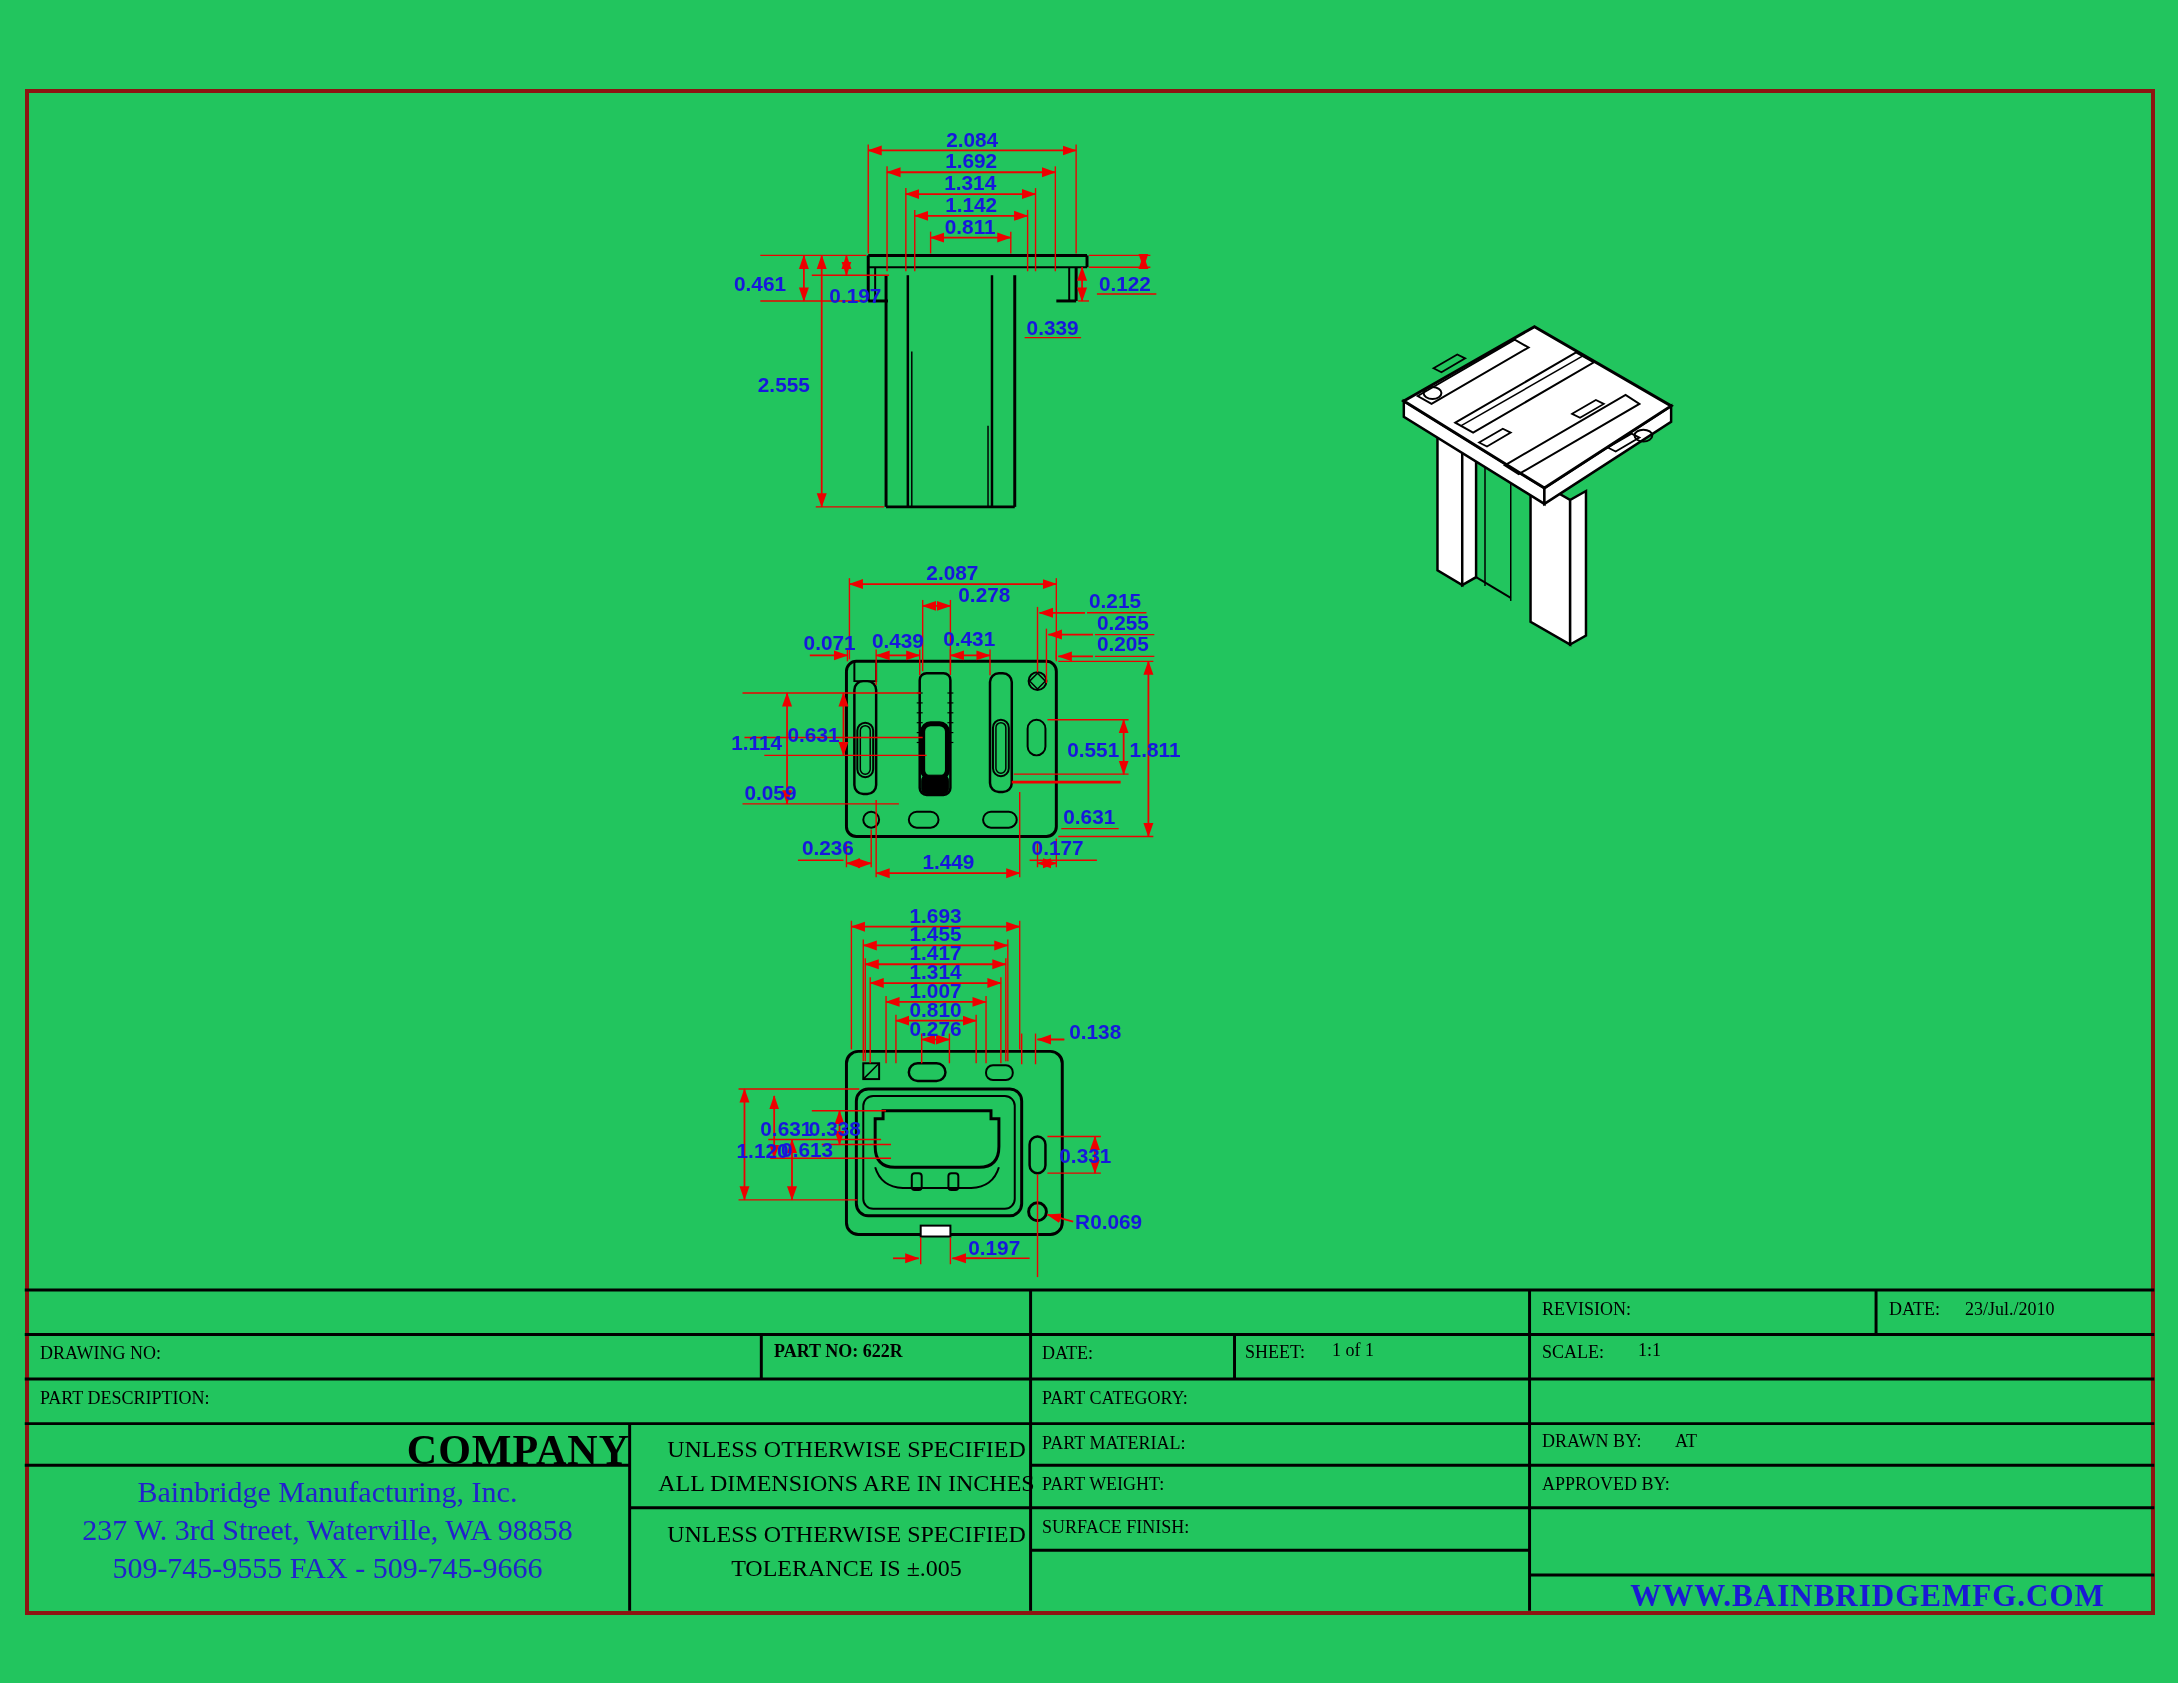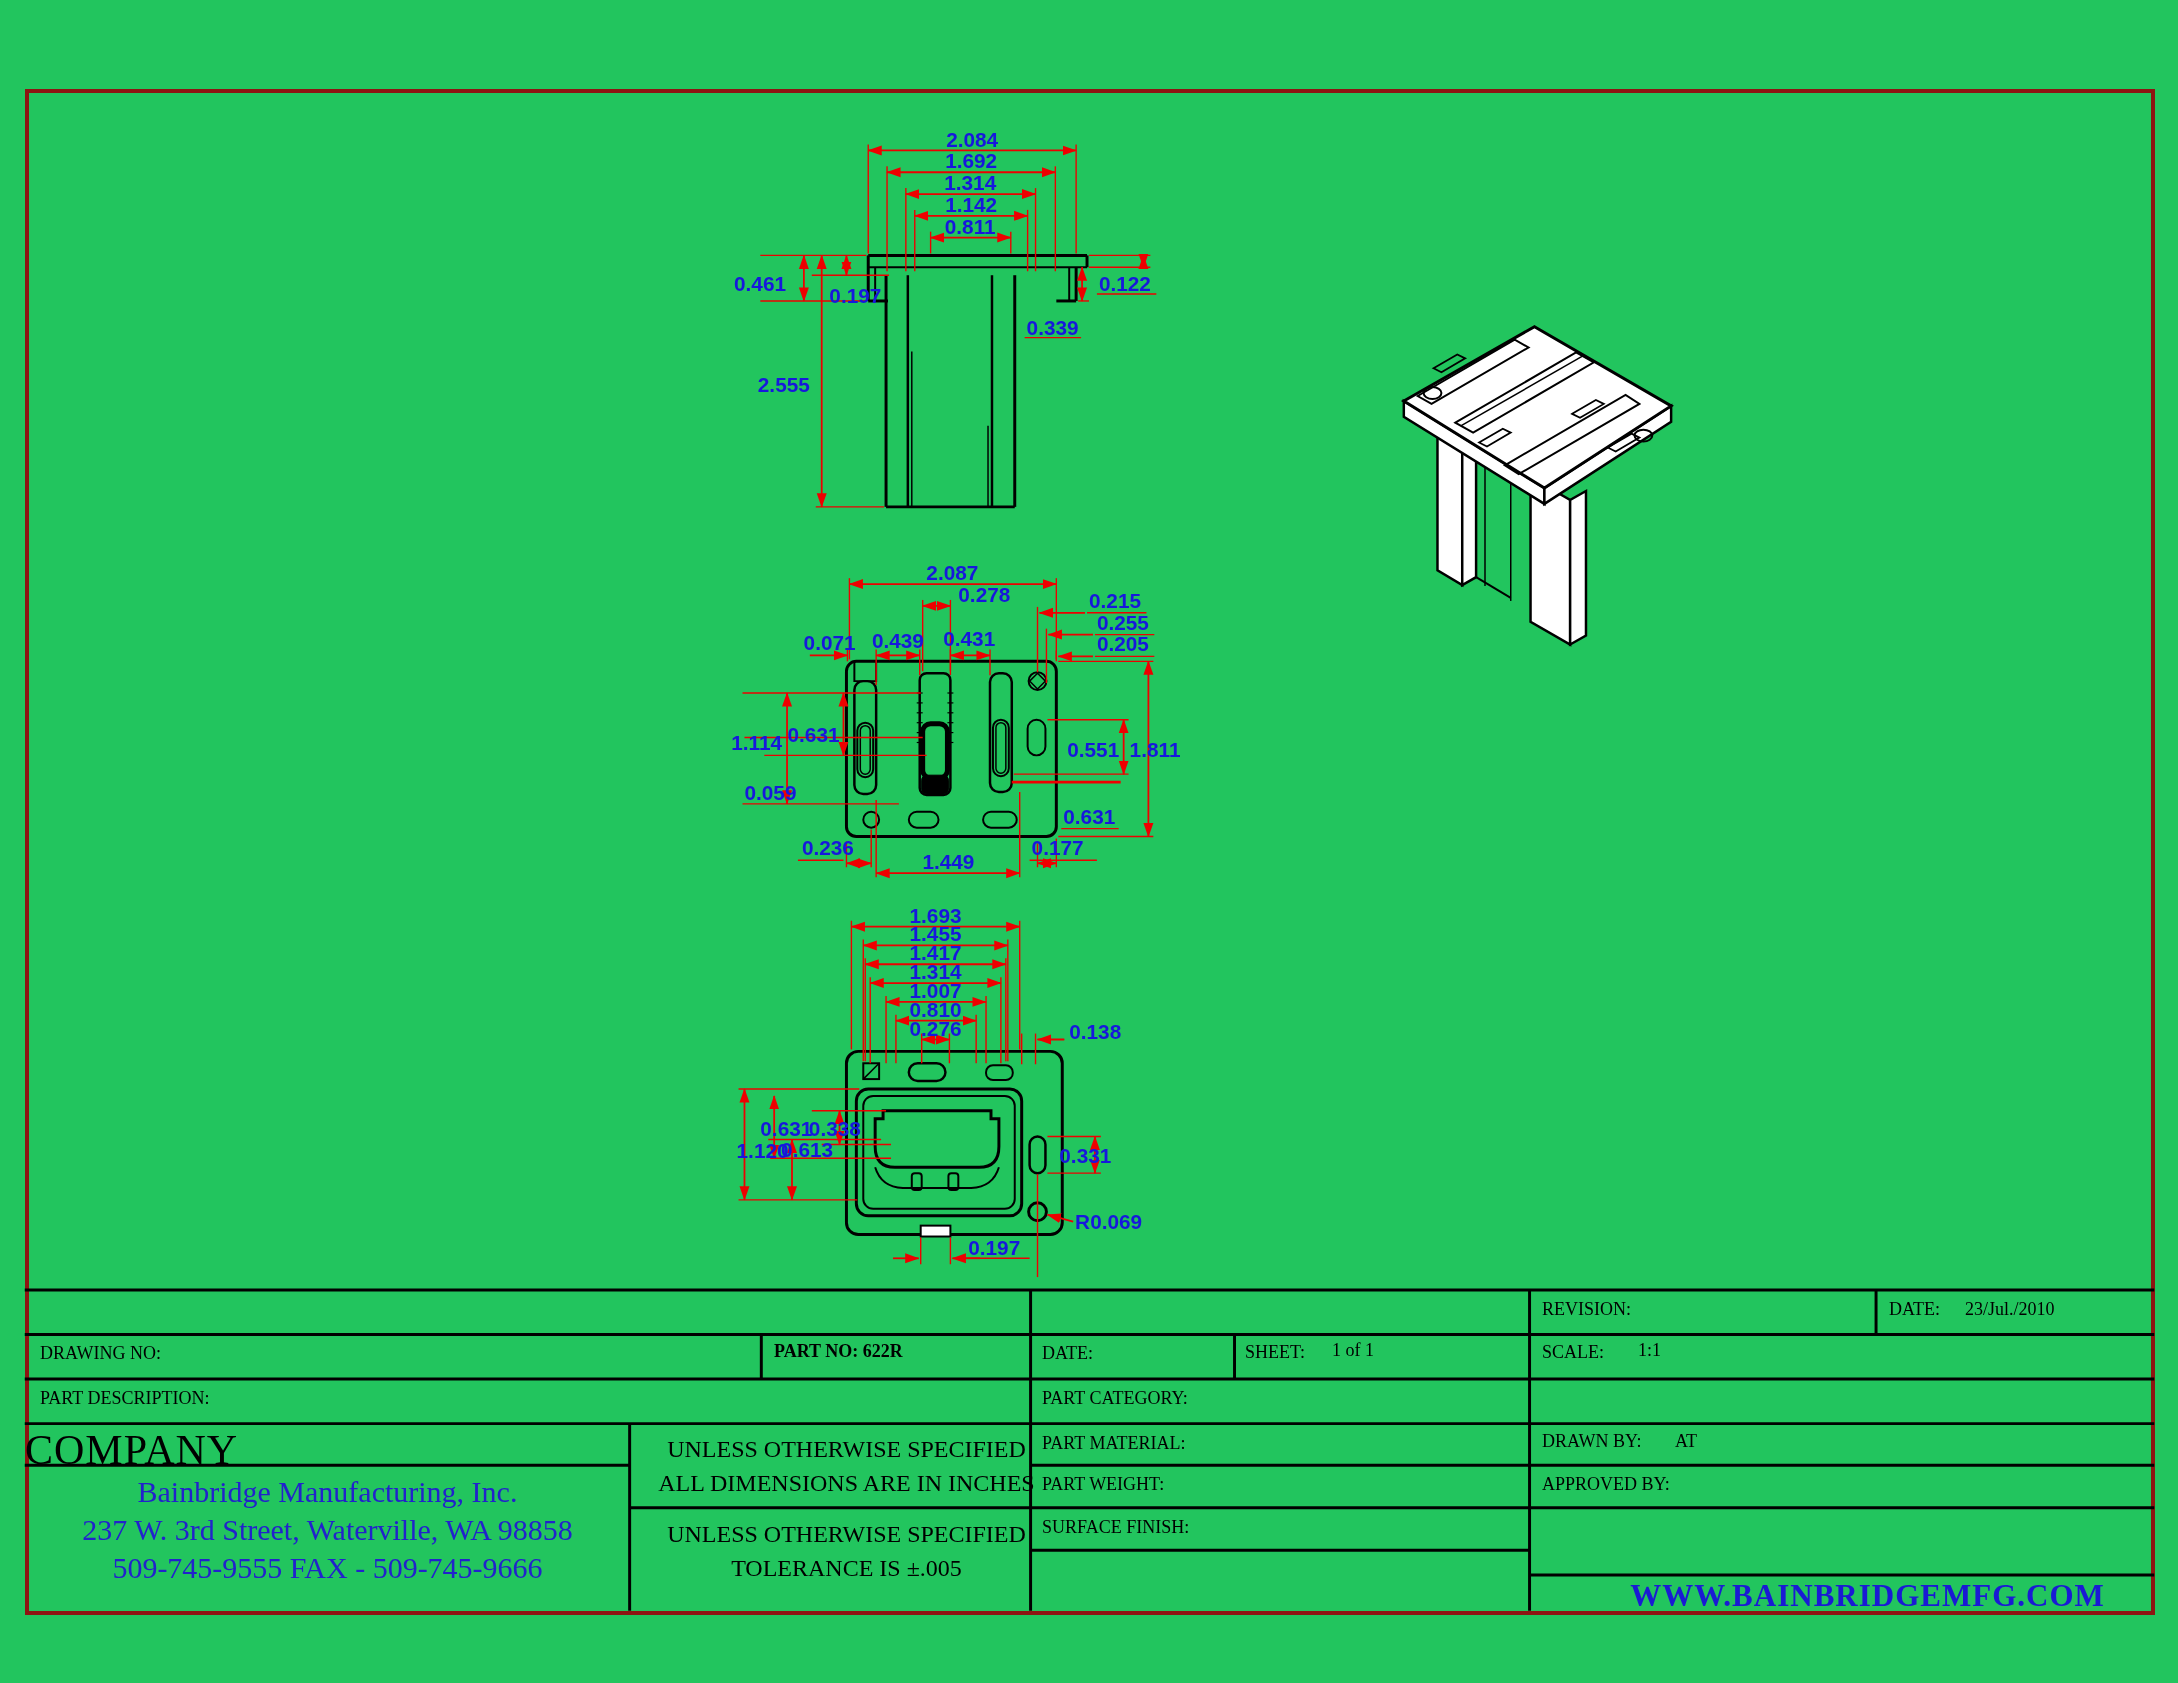--- a/index.html
+++ b/index.html
@@ -2,22 +2,22 @@
 <html><head>
 <meta charset="utf-8">
 <style>
   html,body{margin:0;padding:0;background:#fff;}
   .sheet{position:relative;width:2178px;height:1683px;background:#22c55e;overflow:hidden;
          font-family:"Liberation Serif", serif;}
   .frame{position:absolute;left:25px;top:89px;width:2130px;height:1526px;
          border:4px solid #8d1512;box-sizing:border-box;}
   svg.draw{position:absolute;left:0;top:0;}
   .lbl{position:absolute;color:#000;font-size:18px;white-space:nowrap;}
-  .company-title{position:absolute;left:25px;width:605px;top:1426px;text-align:left;
-                 font-size:42px;font-weight:normal;letter-spacing:1px;color:#000;}
+  .company-title{position:absolute;left:25px;width:605px;top:1426px;text-align:right;
+                 font-size:42px;font-weight:bold;letter-spacing:1px;color:#000;}
   .addr{position:absolute;left:25px;width:605px;top:1473px;text-align:center;
         color:#2222cc;font-size:30px;line-height:38px;}
   .note{position:absolute;left:630px;width:401px;text-align:center;color:#000;
         font-size:24px;line-height:34px;padding-left:16px;}
   .website{position:absolute;left:1530px;width:625px;top:1578px;text-align:center;
            color:#1a1ad4;font-size:31px;font-weight:bold;letter-spacing:1px;padding-left:25px;}
   .dimtxt{font-family:"Liberation Sans", sans-serif;font-weight:bold;font-size:21px;fill:#1717dd;}
   .blk{stroke:#000;fill:none;}
   .dl{stroke:#ee0000;stroke-width:1.8;fill:none;}
   .xl{stroke:#ee0000;stroke-width:1.4;fill:none;}

